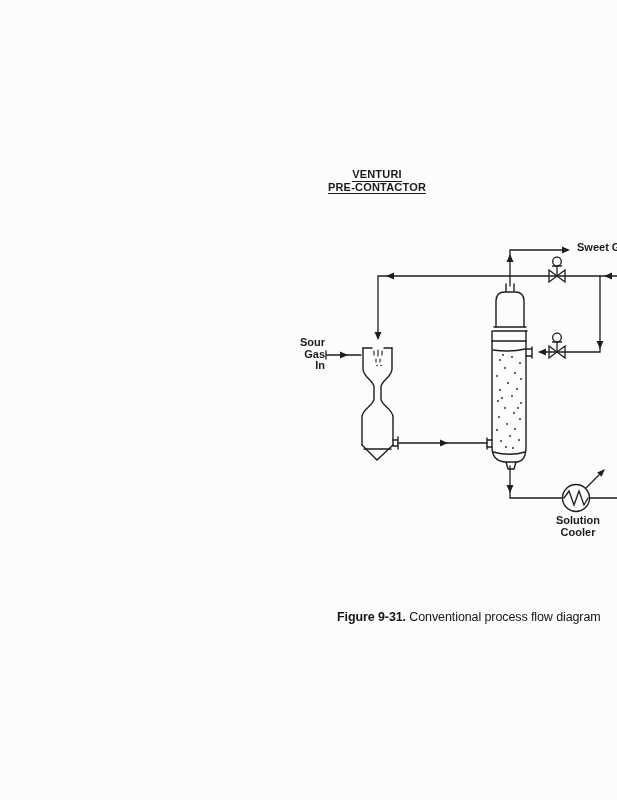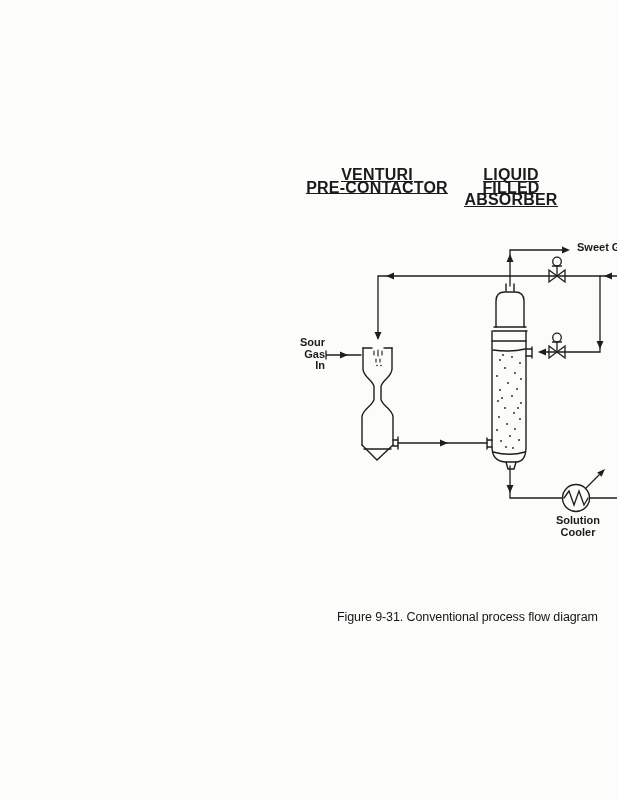--- a/index.html
+++ b/index.html
@@ -8,33 +8,33 @@
     font-family:"Liberation Sans","DejaVu Sans",sans-serif;
     background:#ffffff;
   }
   .page{
     position:relative;width:617px;height:800px;
     background:#fcfcfb;overflow:hidden;
   }
   .diagram-svg{position:absolute;left:0;top:0;}
   .lbl{position:absolute;color:#1b1b1b;}
   .eq-label{
-    font-weight:bold;font-size:16px;line-height:11.5px;
+    font-weight:bold;font-size:11px;line-height:11.5px;
     text-align:center;letter-spacing:.2px;white-space:nowrap;
   }
   .eq-label span{display:inline-block;border-bottom:1.6px solid #1b1b1b;padding-bottom:0px;}
   .stream-label{
     font-weight:bold;font-size:11px;line-height:11.5px;white-space:nowrap;
   }
   .center{text-align:center;}
   .caption{
     position:absolute;left:337px;top:610px;
     font-size:12.5px;color:#161616;white-space:nowrap;letter-spacing:-0.1px;
   }
-  .caption .fig{font-weight:normal;}
+  .caption .fig{font-weight:bold;}
 </style>
 </head>
 <body>
 
 <div class="page">
 
   <svg class="diagram-svg" width="617" height="800" viewBox="0 0 617 800" fill="none" stroke="#1e1e1e" stroke-width="1.3" stroke-linecap="round">
 
     <g>
 
@@ -151,25 +151,20 @@
       <circle cx="576" cy="498" r="13.5" fill="#fcfcfb"></circle>
       <path d="M564,498 L569,491 L574,505 L579,491 L584,505 L588,498" stroke-width="1.3"></path>
     </g>
   </svg>
 
   <div class="lbl eq-label" style="left:302px;top:169px;width:150px;">
     <span>VENTURI</span><br>
     <span>PRE-CONTACTOR</span>
   </div>
 
-  <div class="lbl eq-label" style="left:463px;top:169px;width:96px;">
-    <span>LIQUID</span><br>
-    <span>FILLED</span><br>
-    <span>ABSORBER</span>
-  </div>
 
   <div class="lbl stream-label" style="left:300px;top:337px;text-align:right;">
     <div>Sour</div>
     <div>Gas</div>
     <div>In</div>
   </div>
 
   <div class="lbl stream-label" style="left:577px;top:242px;">Sweet G</div>
 
   <div class="lbl stream-label center" style="left:536px;top:515px;width:84px;">

